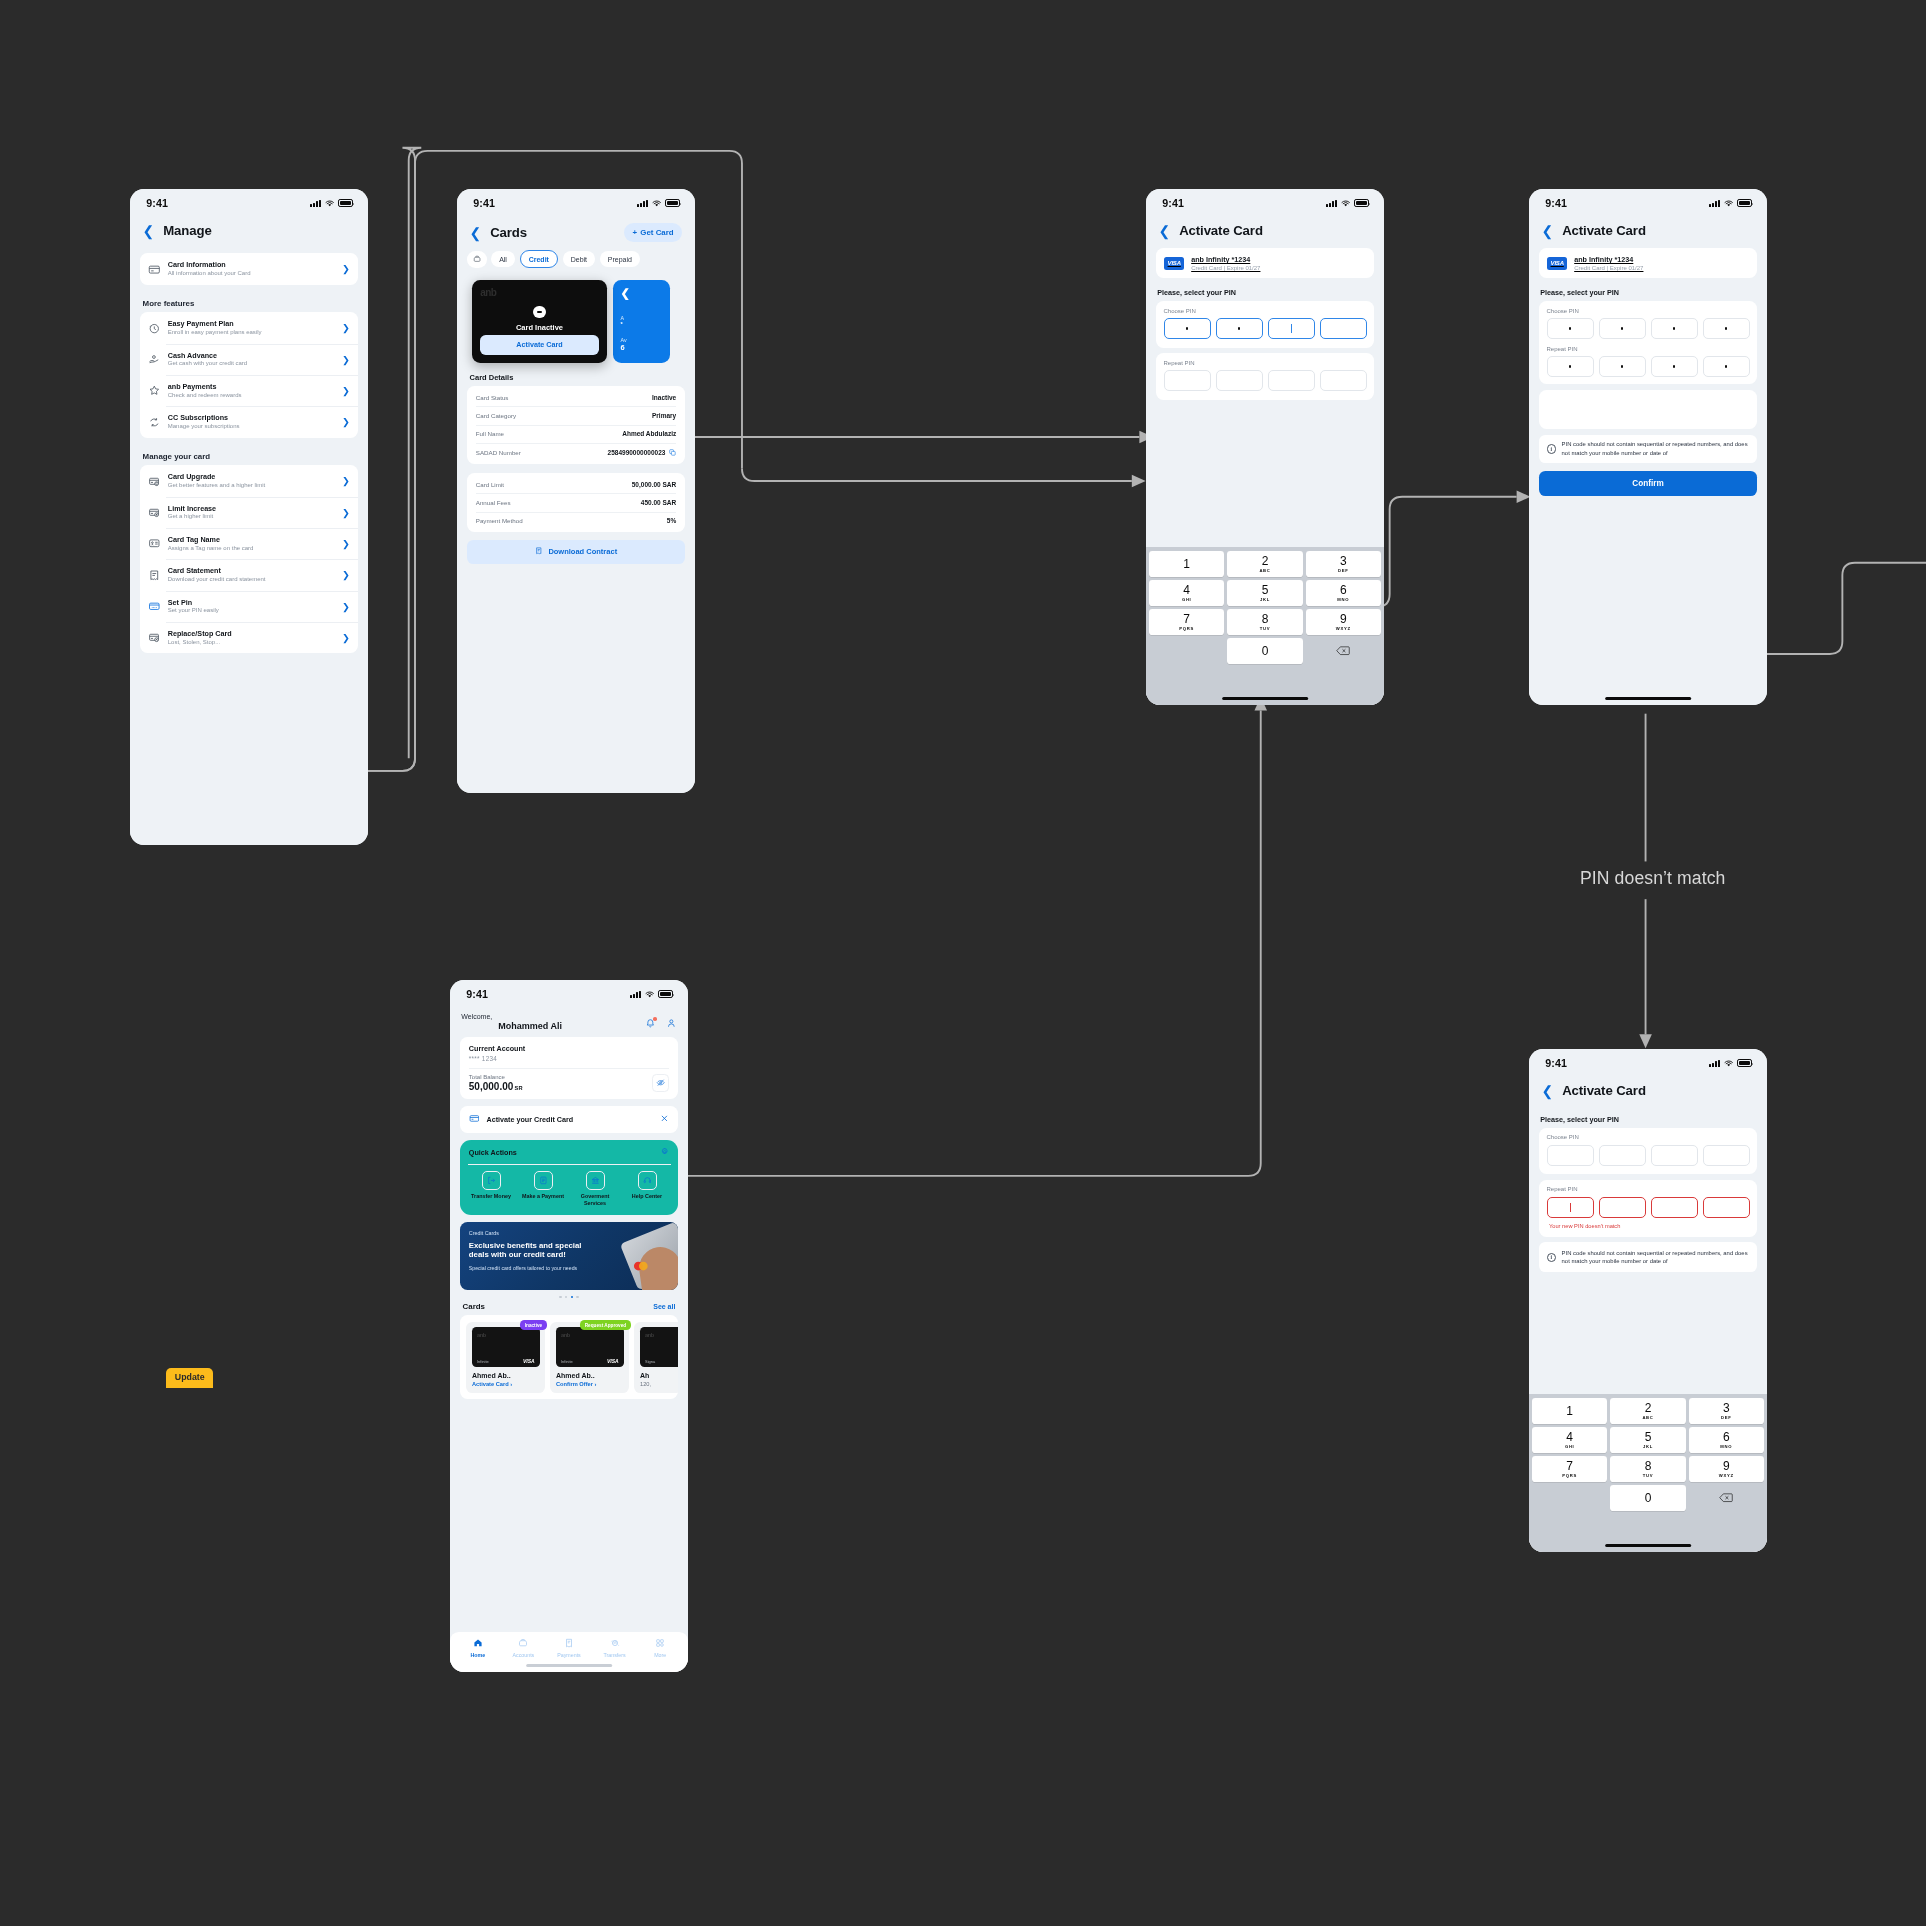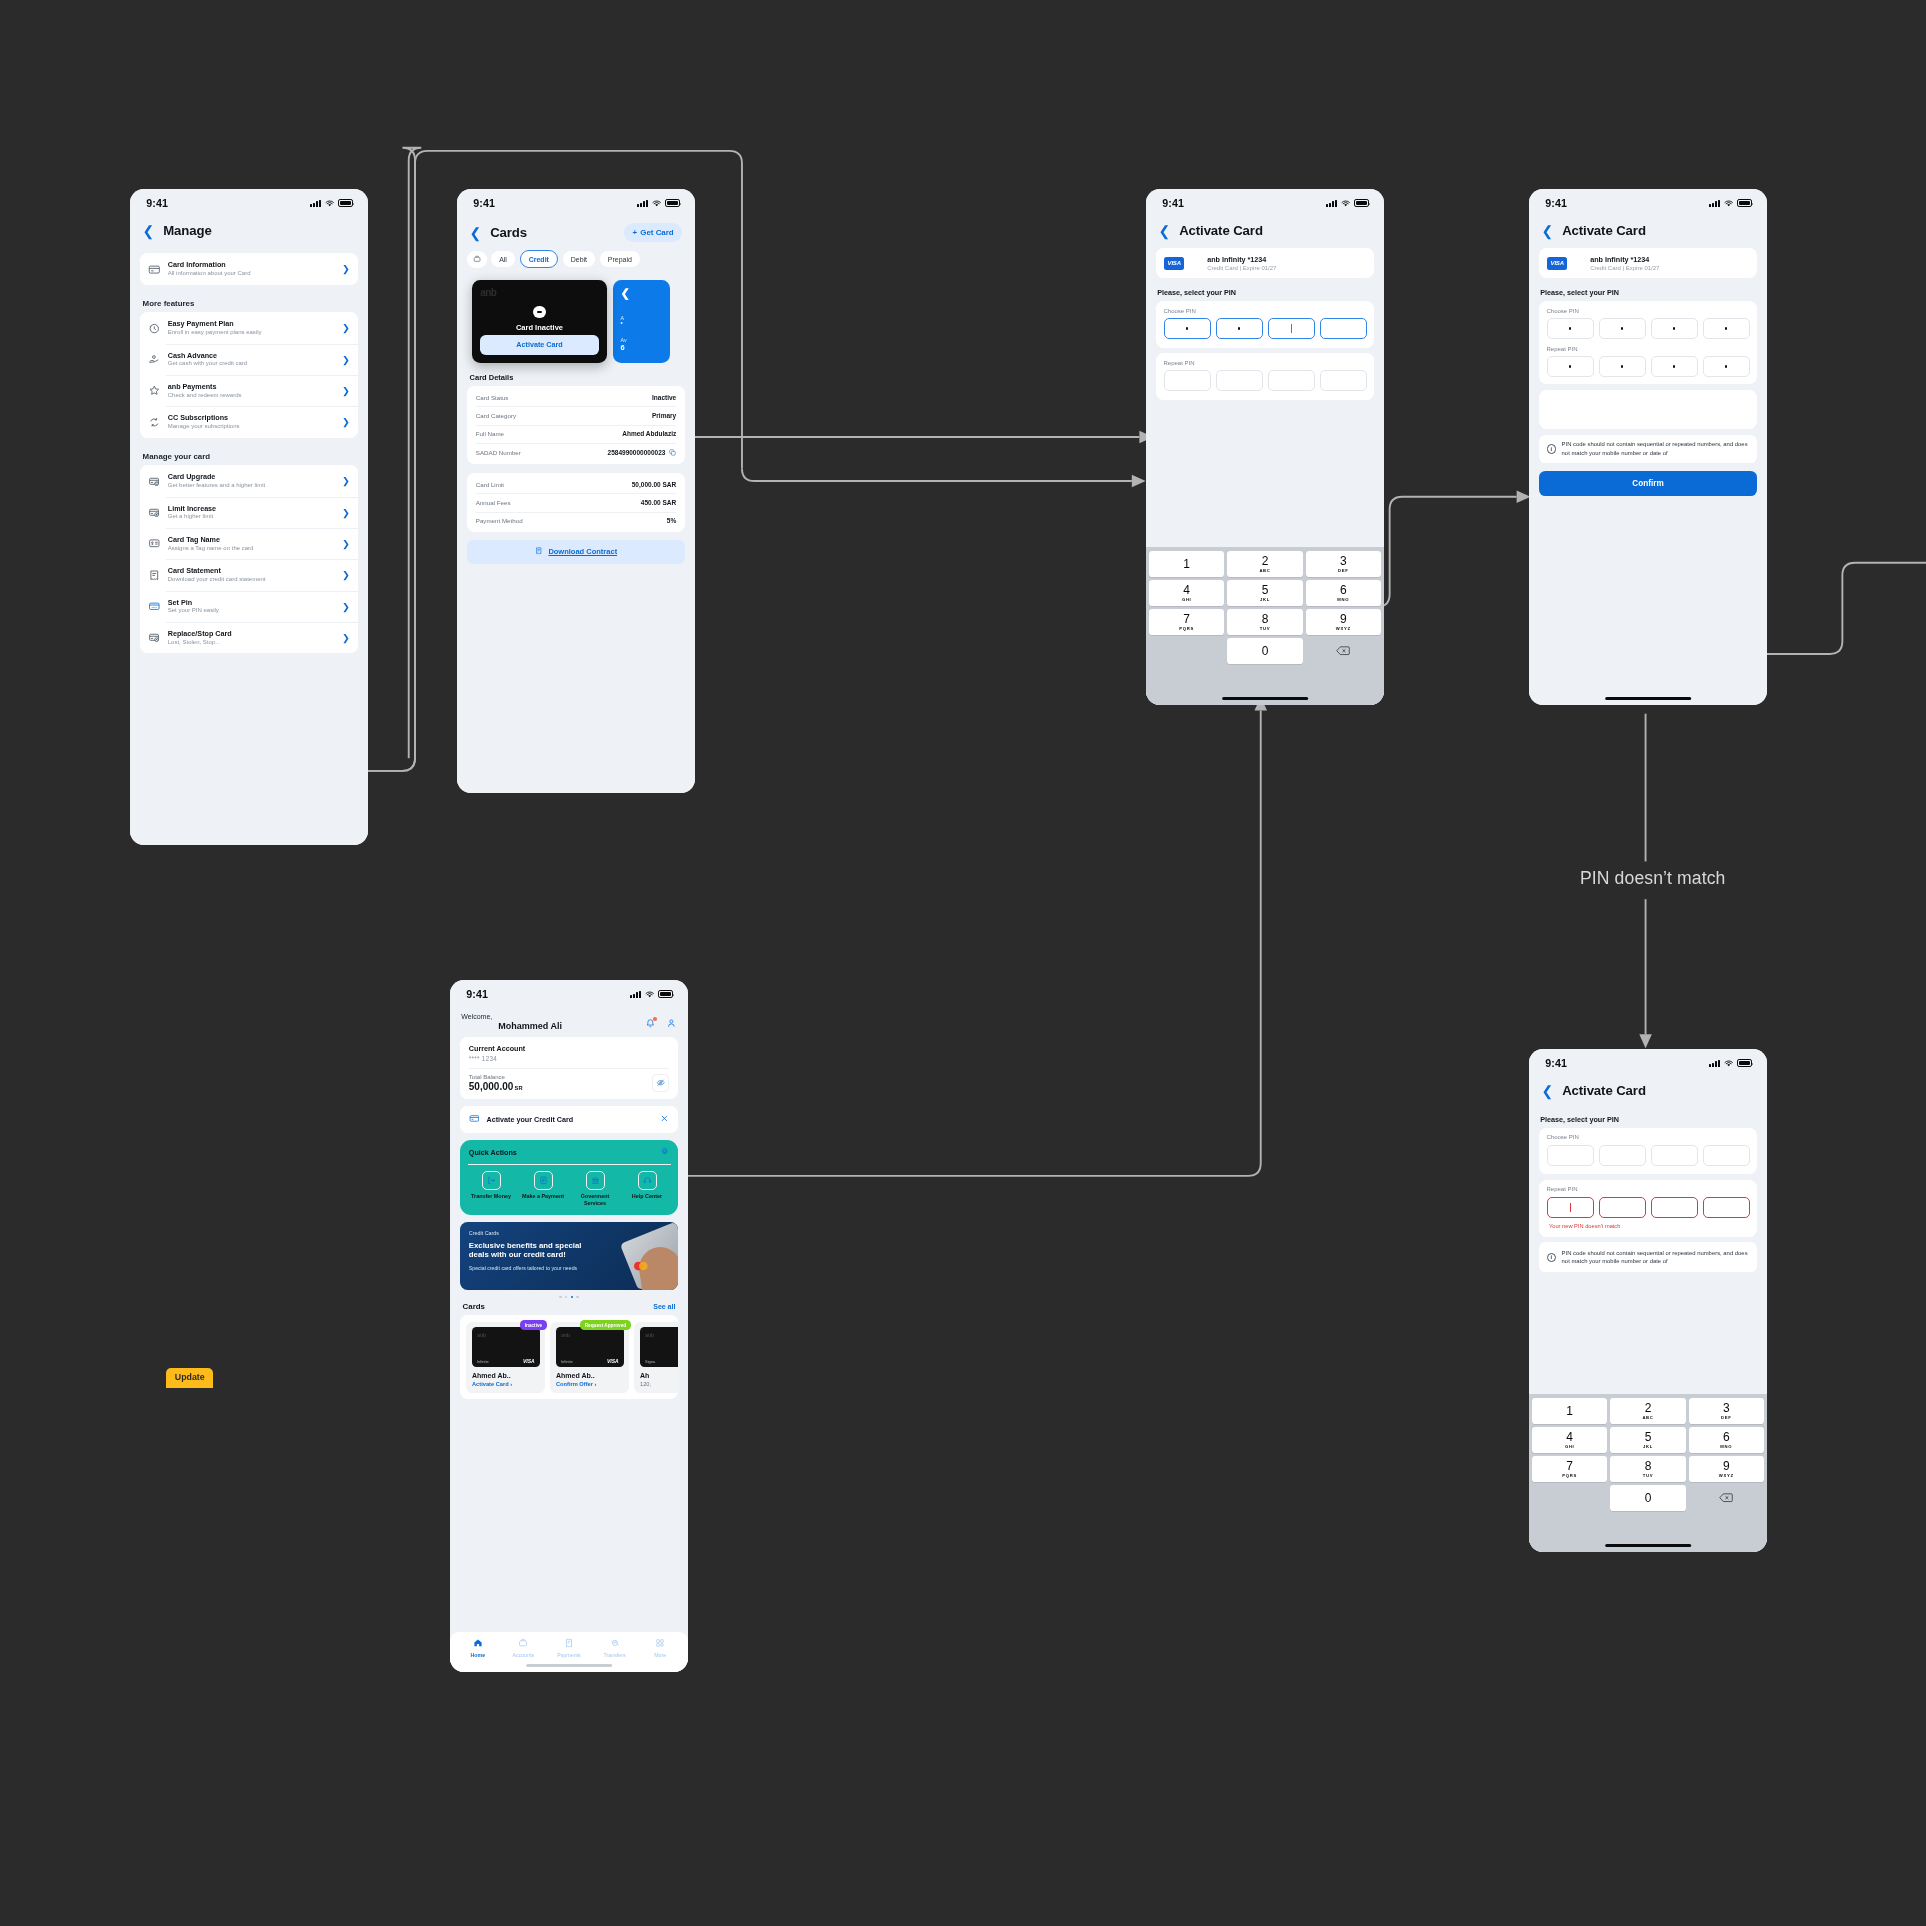--- a/index.html
+++ b/index.html
@@ -90,24 +90,24 @@
   .bluecard .bc-l2{font-size:5.3px;opacity:.85;margin-top:10px;}
   .bluecard .bc-v{font-size:7.5px;font-weight:bold;}
 
   .kv-title { font-size:7.5px; font-weight:bold; color:#11151a; padding:1.3px 12.6px 4.4px; }
   .kv-group { background:#fff; border-radius:7.5px; margin:0 10px; padding:1.9px 8.8px; }
   .kv { display:flex; justify-content:space-between; align-items:center; padding:5.7px 0; position:relative; gap:5px; }
   .kv + .kv::before { content:""; position:absolute; left:0; right:0; top:0; height:0.6px; background:#eef1f4; }
   .kv-k { font-size:6.2px; color:#6b7481; }
   .kv-v { font-size:6.5px; font-weight:bold; color:#11151a; display:flex; align-items:center; gap:3.8px; }
   .dl-btn { background:#dbeafe; color:#0a6bd6; margin:7.5px 10px 0; border-radius:6.3px; text-align:center;
-    padding:7.5px 0; font-size:7.5px; font-weight:bold; display:flex; align-items:center; justify-content:center; gap:6px;text-decoration:underline; }
+    padding:7.5px 0; font-size:7.5px; font-weight:bold; display:flex; align-items:center; justify-content:center; gap:6px; }
 
   
-  .cardrow { background:#fff; border-radius:7.5px; margin:7.5px 10px 0; padding:7px 8.2px; display:flex; gap:23px; align-items:center; }
+  .cardrow { background:#fff; border-radius:7.5px; margin:7.5px 10px 0; padding:7px 8.2px; display:flex; gap:7px; align-items:center;text-decoration:underline; }
   .visa { width:20px; height:13.2px; background:#1565d8; border-radius:2.5px; color:#fff; font-size:6px;
     font-weight:bold; font-style:italic; display:flex; align-items:center; justify-content:center; letter-spacing:-0.2px; }
   .cr-t { font-size:7.2px; font-weight:bold; color:#11151a; }
   .cr-s { font-size:6px; color:#97a0ac; margin-top:0.6px; }
 
   .sel-pin { font-size:7.2px; font-weight:bold; color:#11151a; padding:10px 11.3px 4.4px; }
   .pinbox { background:#fff; border-radius:7.5px; margin:0 10px 5.7px; padding:6.3px 7.5px 8.2px; }
   .pin-lbl { font-size:6px; color:#7b838f; margin-bottom:4.4px; }
   .pin-cells { display:flex; gap:5px; }
   .cell { flex:1; height:21.4px; border:0.8px solid #e2e6eb; border-radius:5px; background:#fff;

